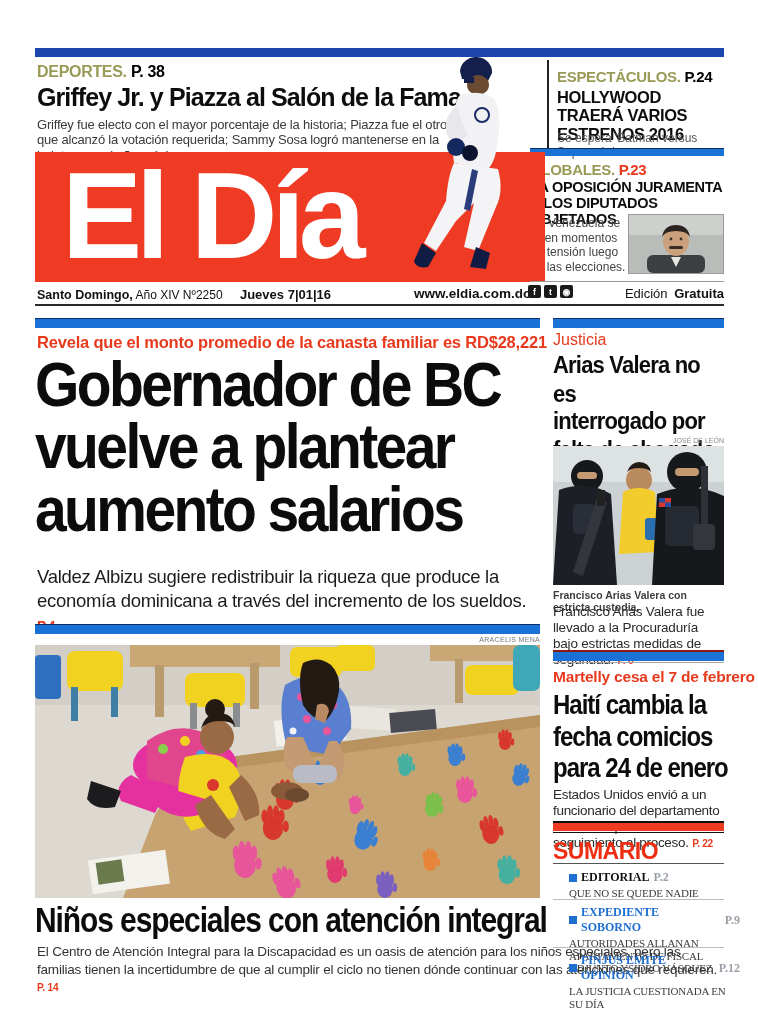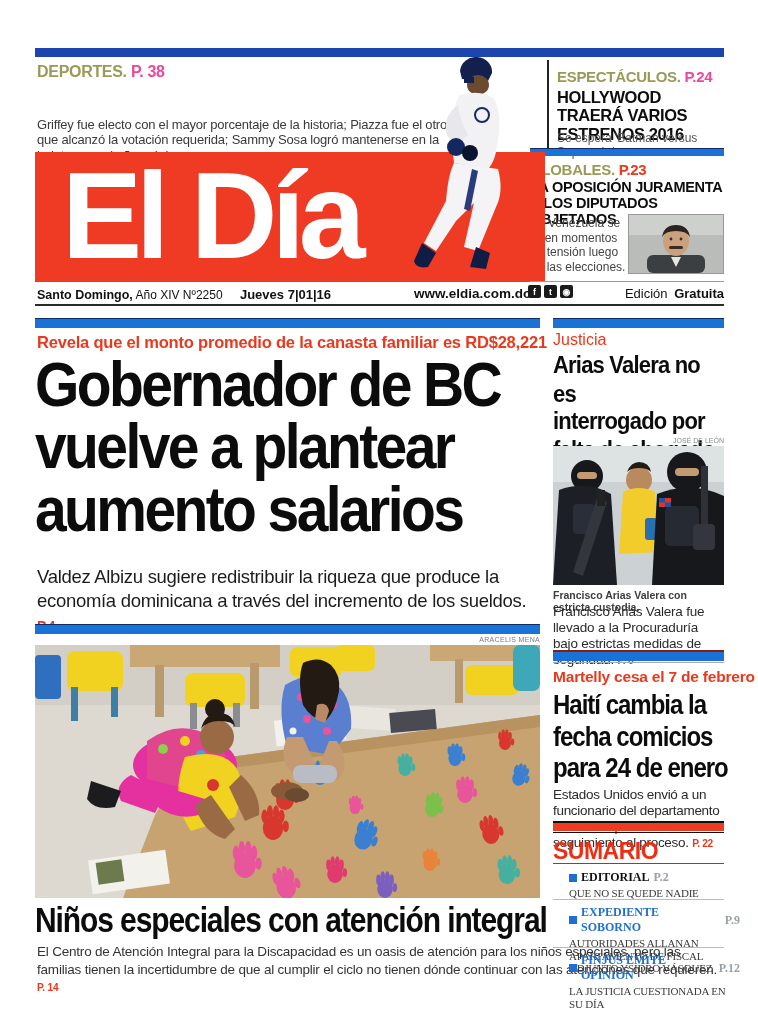--- a/index.html
+++ b/index.html
@@ -10,21 +10,21 @@
     font-family:"Liberation Sans", sans-serif; color:#111;
   }
   .abs { position:absolute; }
 
   
   .top-bar { left:35px; top:48px; width:689px; height:9px; background:#1c45ae; }
 
   
   .seclabel { font-weight:bold; font-size:16px; letter-spacing:-0.3px; }
   .seclabel .olive { color:#9a9a58; }
-  .seclabel .blk { color:#ec4899;margin-top:36px; }
+  .seclabel .blk { color:#000000;margin-top:36px; }
   .seclabel .red { color:#e8391d; }
 
   
   .dep-head { left:37px; top:63px; }
   .dep-title { left:37px; top:83px; font-size:25px; font-weight:900; letter-spacing:-0.9px; color:#0d0d0d; white-space:nowrap; }
   .dep-deck { left:37px; top:117px; width:430px; font-size:13px; line-height:1.18; color:#3a3a3a; letter-spacing:-0.2px; }
 
   
   .vdivider { left:547px; top:60px; width:2px; height:88px; background:#222; }
   .esp-head { left:557px; top:68px; font-size:15px;text-align:right; }
@@ -110,20 +110,21 @@
 <body>
 
 <div id="page">
 
   <div class="abs top-bar"></div>
 
   <div class="abs dep-head seclabel">
     <span class="olive">DEPORTES.</span>
     <span class="blk">P. 38</span>
   </div>
+  <div class="abs dep-title">Griffey Jr. y Piazza al Salón de la Fama</div>
   <div class="abs dep-deck">Griffey fue electo con el mayor porcentaje de la historia; Piazza fue el otro que alcanzó la votación requerida; Sammy Sosa logró mantenerse en la boleta para el año próximo.</div>
 
   <div class="abs vdivider"></div>
 
   <div class="abs esp-head seclabel">
     <span class="olive">ESPECTÁCULOS.</span>
     <span class="blk">P.24</span>
   </div>
   <div class="abs esp-title">HOLLYWOOD TRAERÁ VARIOS ESTRENOS 2016</div>
   <div class="abs esp-deck">Se espera 'Batman versus Supermán'</div>

